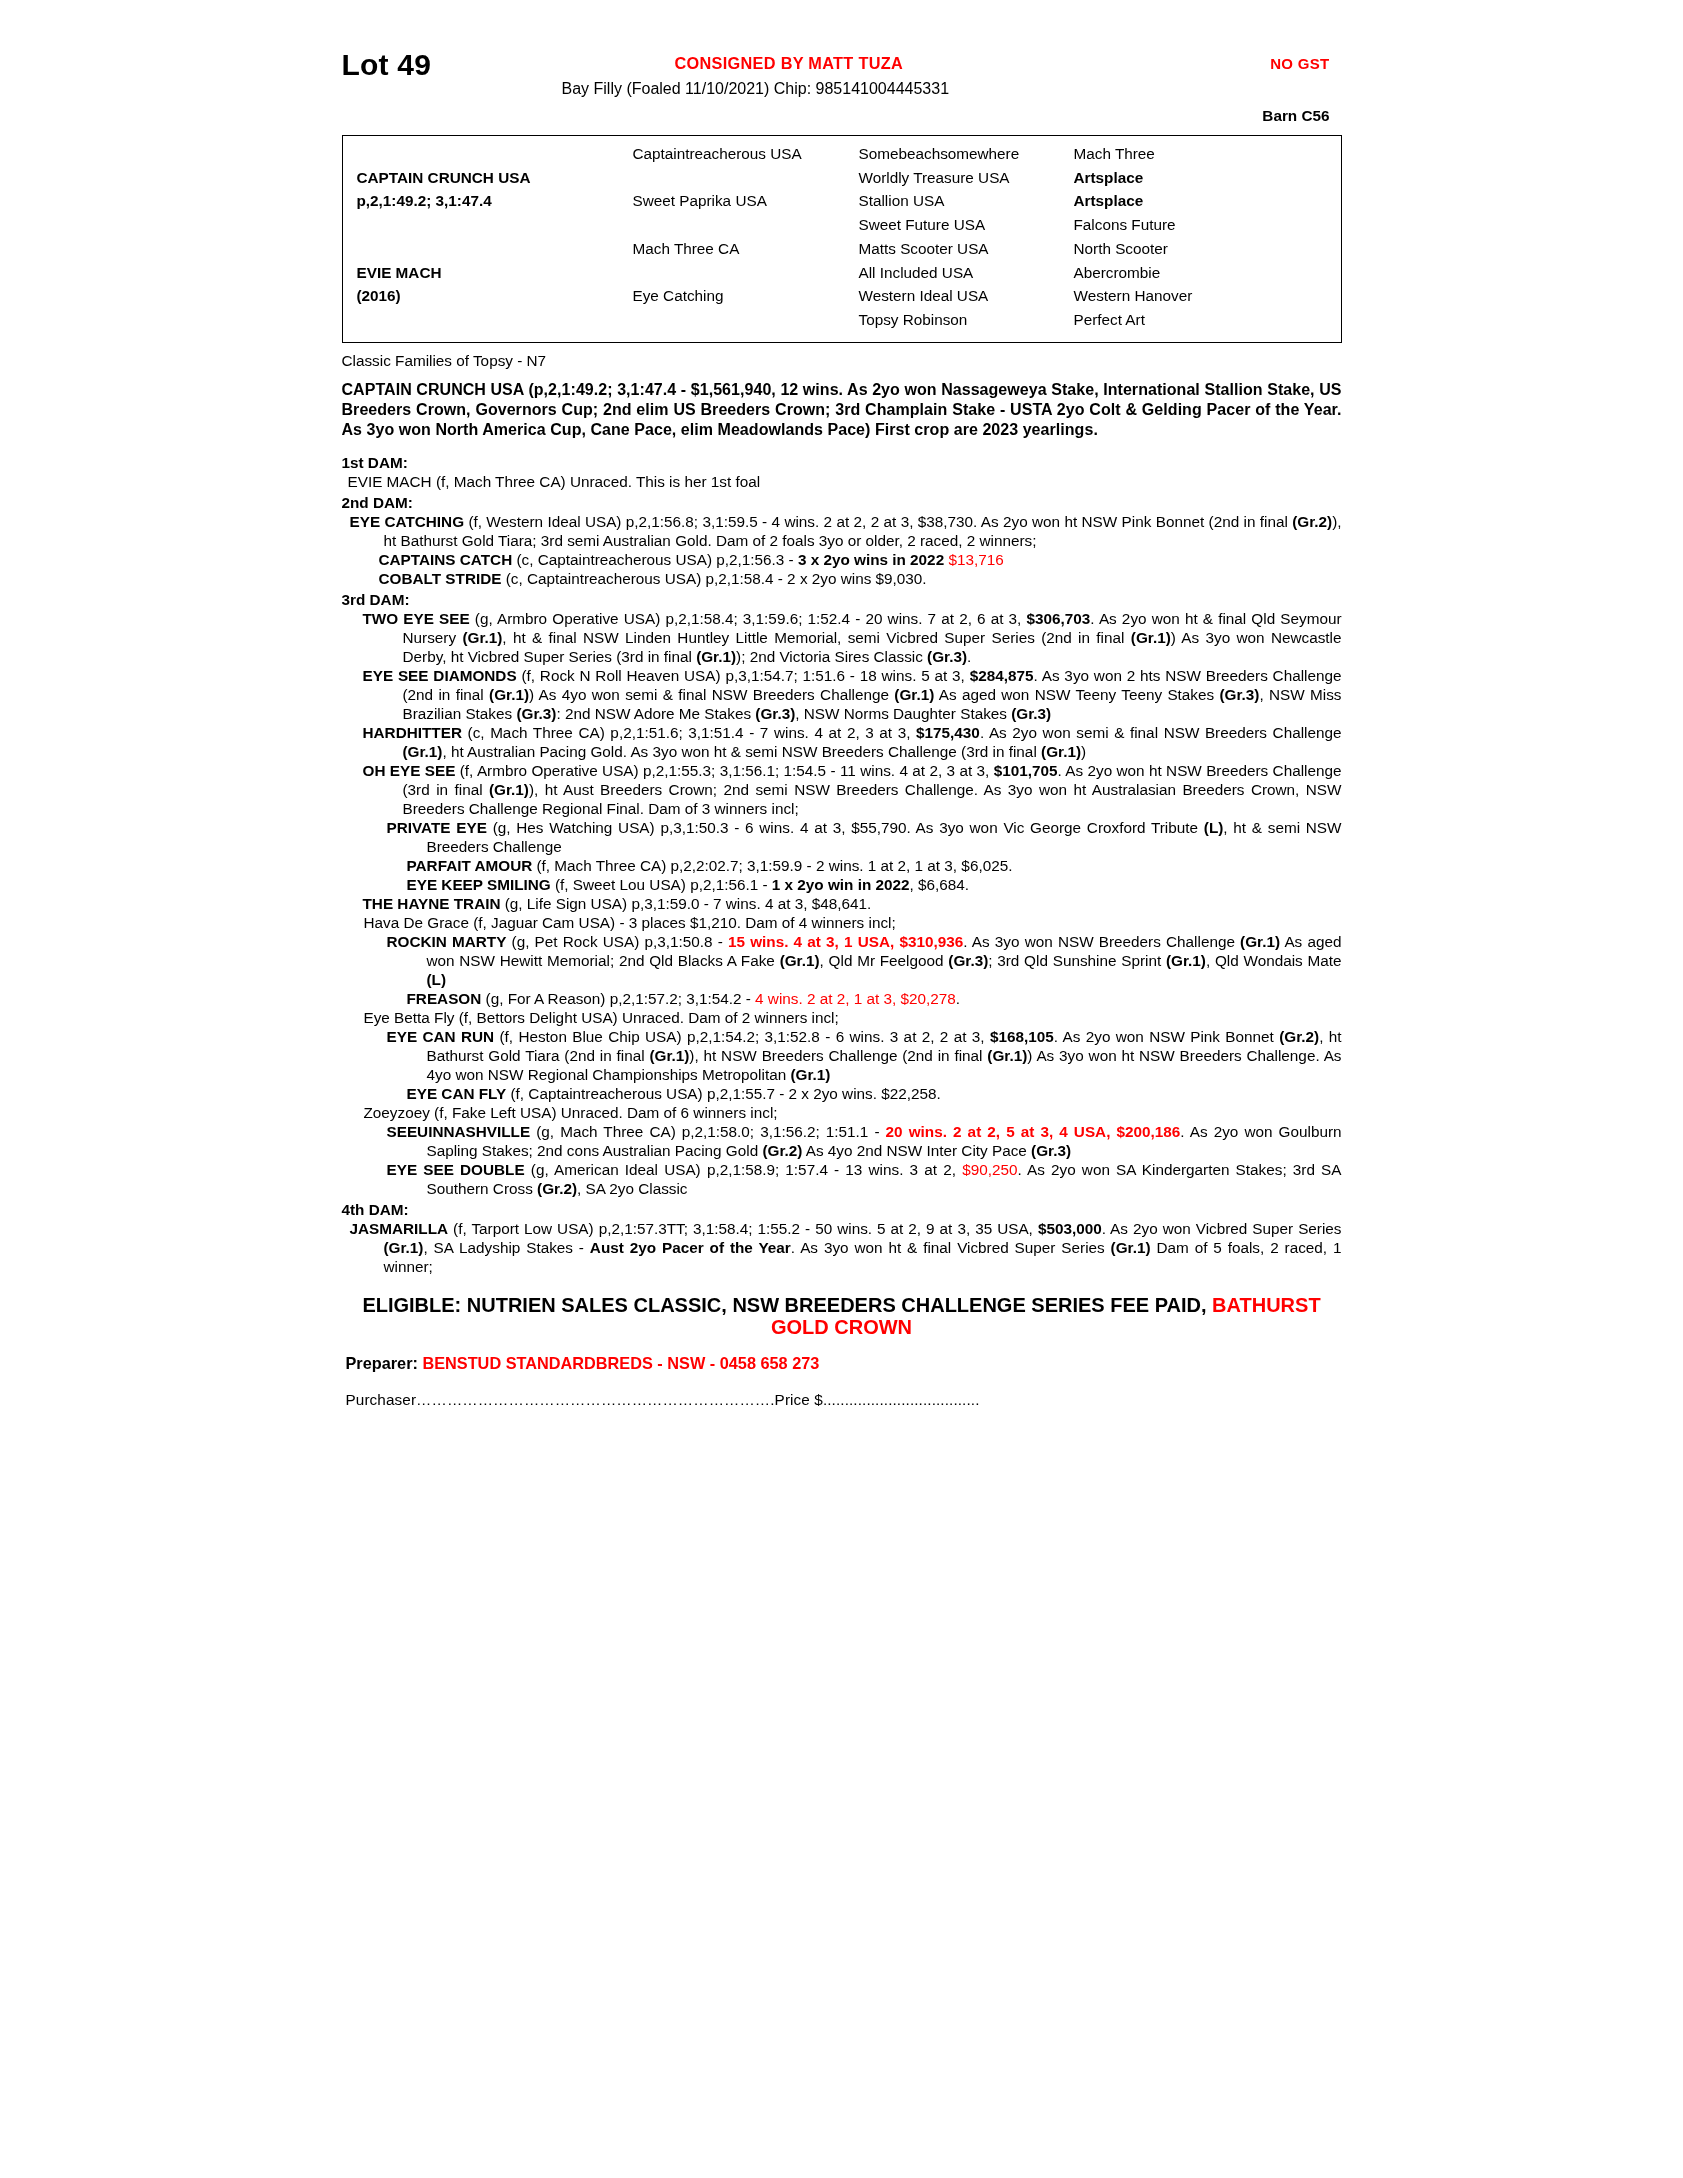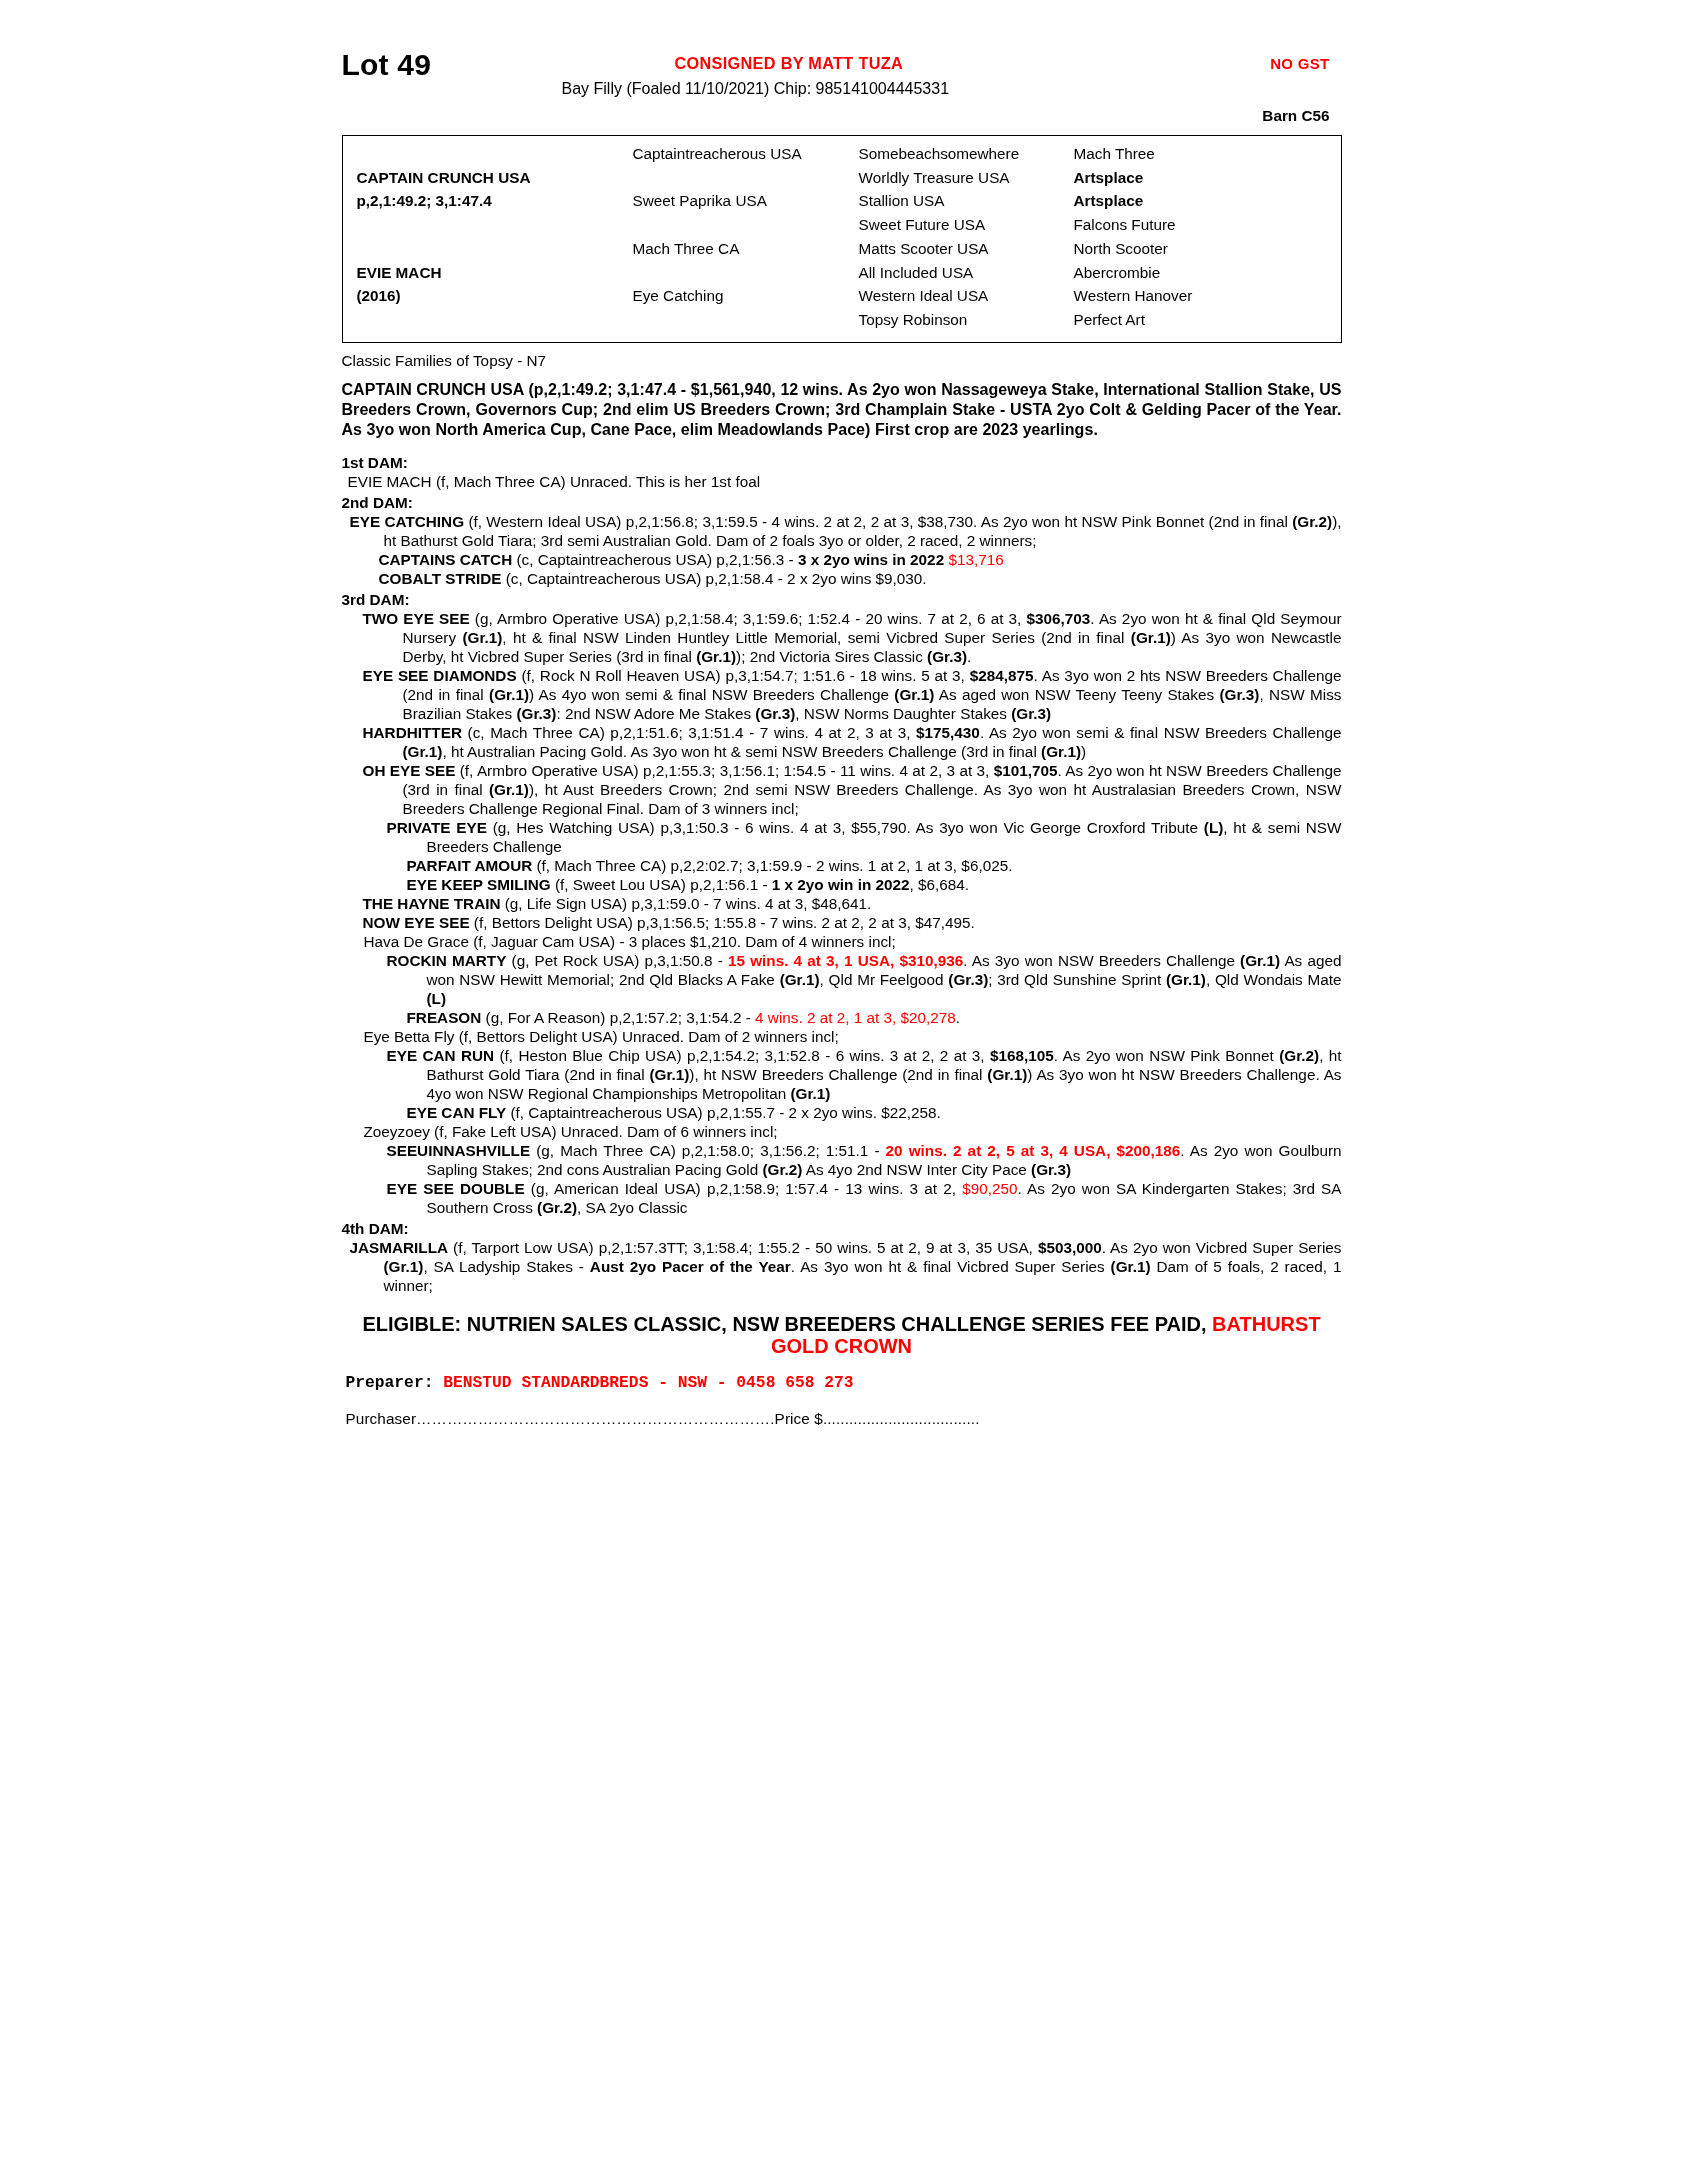--- a/index.html
+++ b/index.html
@@ -144,21 +144,20 @@
     line-height: 22px;
     margin-top: 18px;
     text-align: center;
     padding: 0 4px;
   }
   .preparer {
     font-size: 16.3px;
     font-weight: bold;
     margin-top: 16px;
     padding-left: 4px;
-    font-family: Liberation Mono, monospace;
   }
   .purchaser {
     font-size: 15.3px;
     margin-top: 18px;
     padding-left: 4px;
     letter-spacing: 0.1px;
   }
 </style>
 </head>
 <body>
@@ -249,23 +248,20 @@
     </p>
 
     <p class="l" style="padding-left:85px;text-indent:-20px;">
       <b>EYE KEEP SMILING</b><span> (f, Sweet Lou USA) p,2,1:56.1 - </span><b>1 x 2yo win in 2022</b><span>, $6,684.</span>
     </p>
 
     <p class="l" style="padding-left:61px;text-indent:-40px;">
       <b>THE HAYNE TRAIN</b><span> (g, Life Sign USA) p,3,1:59.0 - 7 wins. 4 at 3, $48,641.</span>
     </p>
 
-    <p class="l" style="padding-left:61px;text-indent:-40px;">
-      <b>NOW EYE SEE</b><span> (f, Bettors Delight USA) p,3,1:56.5; 1:55.8 - 7 wins. 2 at 2, 2 at 3, $47,495.</span>
-    </p>
 
     <p class="l" style="padding-left:40px;text-indent:-18px;">Hava De Grace (f, Jaguar Cam USA) - 3 places $1,210. Dam of 4 winners incl;</p>
 
     <p class="l" style="padding-left:85px;text-indent:-40px;">
       <b>ROCKIN MARTY</b><span> (g, Pet Rock USA) p,3,1:50.8 - </span><b class="red">15 wins. 4 at 3, 1 USA, $310,936</b><span>. As 3yo won NSW Breeders Challenge </span><b>(Gr.1)</b><span> As aged won NSW Hewitt Memorial; 2nd Qld Blacks A Fake </span><b>(Gr.1)</b><span>, Qld Mr Feelgood </span><b>(Gr.3)</b><span>; 3rd Qld Sunshine Sprint </span><b>(Gr.1)</b><span>, Qld Wondais Mate </span><b>(L)</b>
     </p>
 
     <p class="l" style="padding-left:85px;text-indent:-20px;">
       <b>FREASON</b><span> (g, For A Reason) p,2,1:57.2; 3,1:54.2 - </span><span class="red">4 wins. 2 at 2, 1 at 3, $20,278</span><span>.</span>
     </p>

